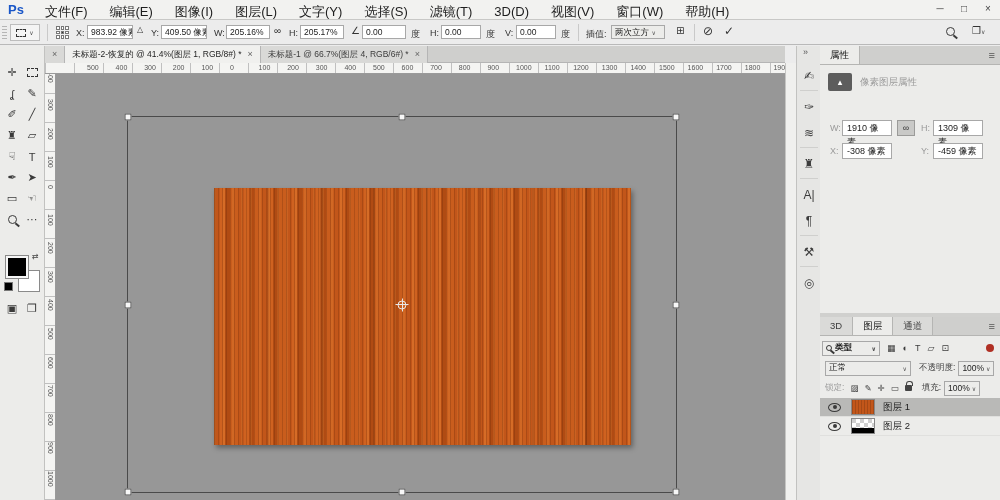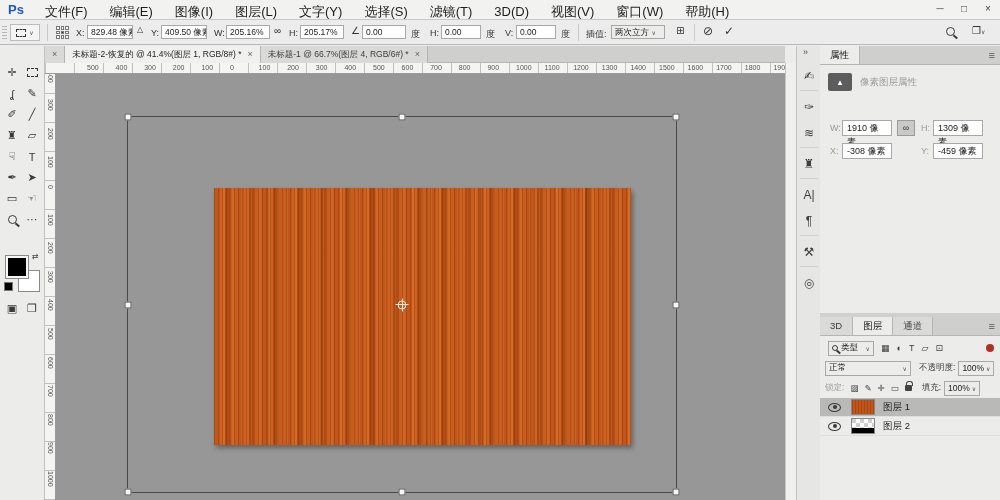--- a/index.html
+++ b/index.html
@@ -200,21 +200,21 @@
       <i></i>
       <i></i>
       <i></i>
       <i class="c"></i>
       <i></i>
       <i></i>
       <i></i>
       <i></i>
   </div>
   <span class="lbl" style="left:76px">X:</span>
-  <span class="fld" style="left:87px;width:46px">829.48 像素</span>
+  <span class="fld" style="left:87px;width:46px">983.92 像素</span>
   <span class="ico" style="left:137px;font-size:8px">△</span>
   <span class="lbl" style="left:151px">Y:</span>
   <span class="fld" style="left:161px;width:46px">409.50 像素</span>
   <span class="lbl" style="left:214px">W:</span>
   <span class="fld" style="left:226px;width:44px">205.16%</span>
   <span class="ico" style="left:274px">∞</span>
   <span class="lbl" style="left:289px">H:</span>
   <span class="fld" style="left:300px;width:44px">205.17%</span>
   <span class="ico" style="left:351px">∠</span>
   <span class="fld" style="left:362px;width:44px">0.00</span>
@@ -388,21 +388,21 @@
   </div>
 
   <div class="panel-tabs" id="layers-tabs">
     <span class="ptab">3D</span>
       <span class="ptab active">图层</span>
       <span class="ptab">通道</span>
       <span class="panel-menu">≡</span>
   </div>
   <div id="layers-controls" style="position:relative;background:#ececea;height:62px;">
     <div class="lrow" style="top:4px;height:16px;">
-      <span class="fake-select" style="margin-left:8px;width:46px;">
+      <span class="fake-select" style="margin-left:2px;width:58px;font-weight:bold;">
         <span style="display:inline-flex;align-items:center;gap:3px;">
             <span class="lens" style="width:6px;height:6px;border-width:1px;"></span>
             <span>类型</span>
           </span>
         <span class="tiny-v">∨</span>
       </span>
       <span id="filter-icons" style="display:inline-flex;">
           <span class="filter-ico">▦</span>
           <span class="filter-ico">◐</span>
           <span class="filter-ico">T</span>

